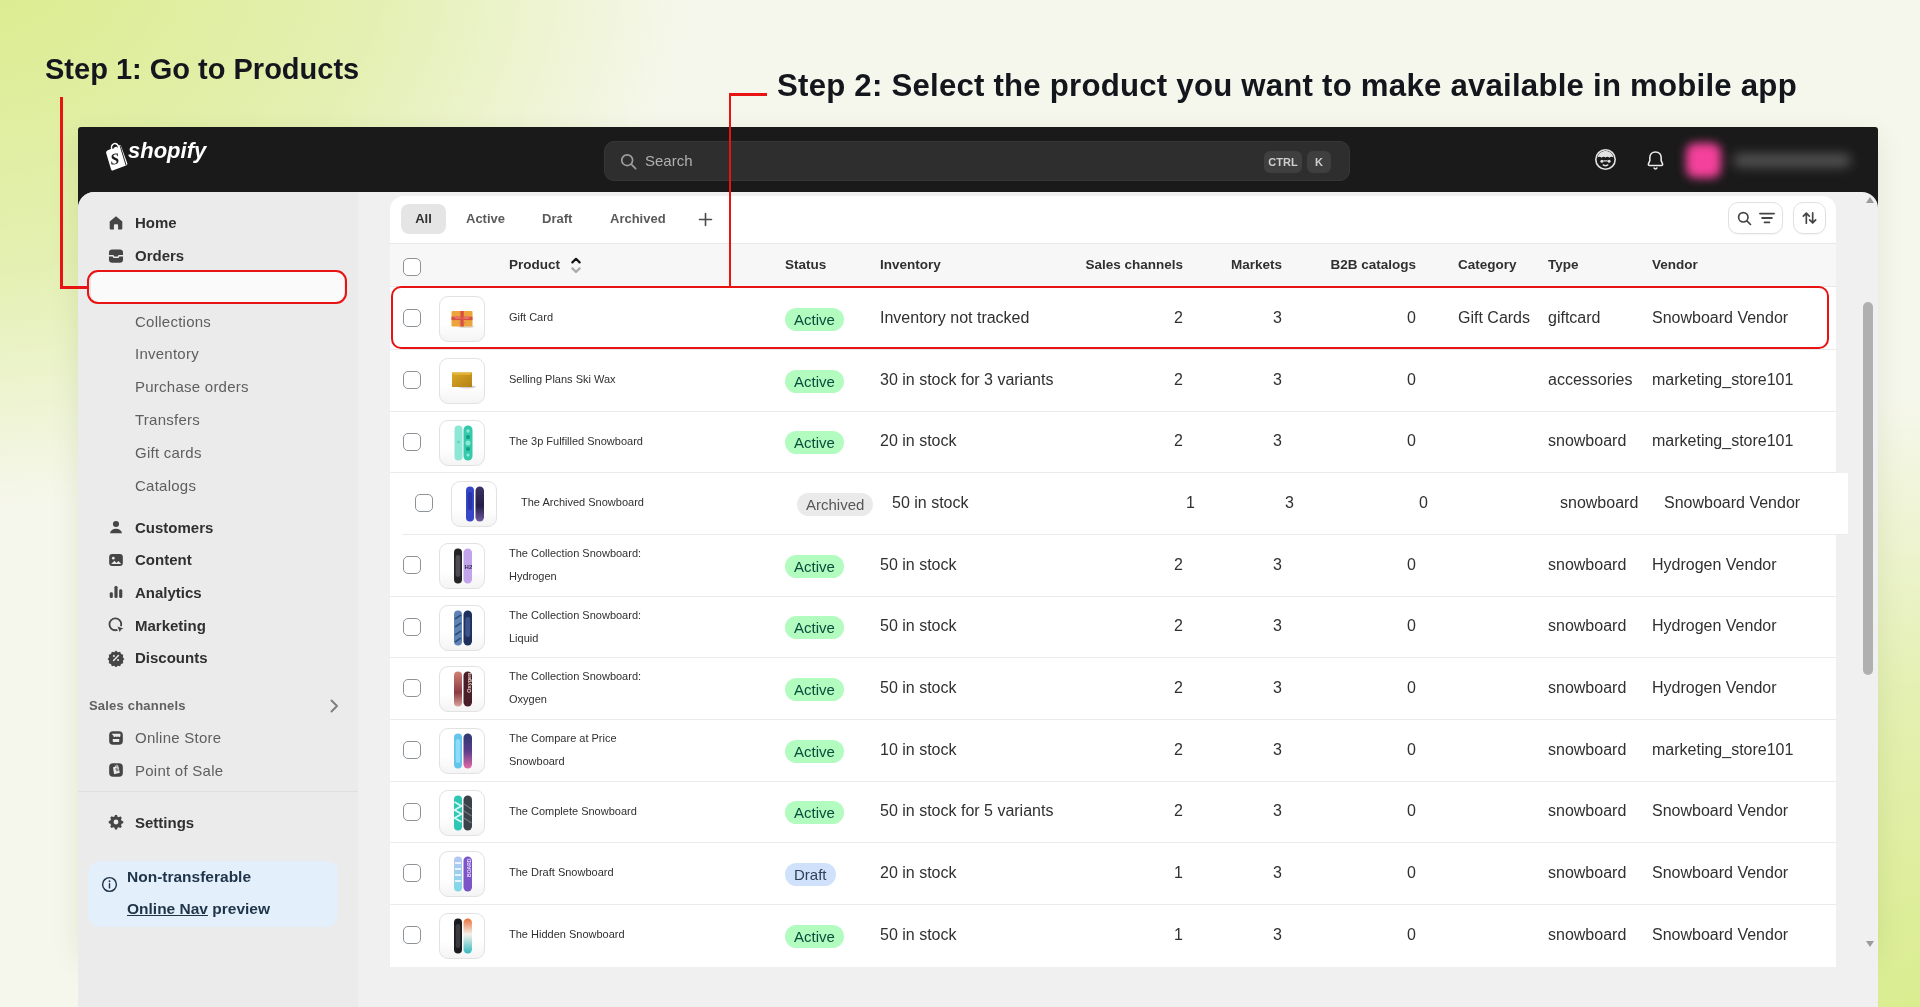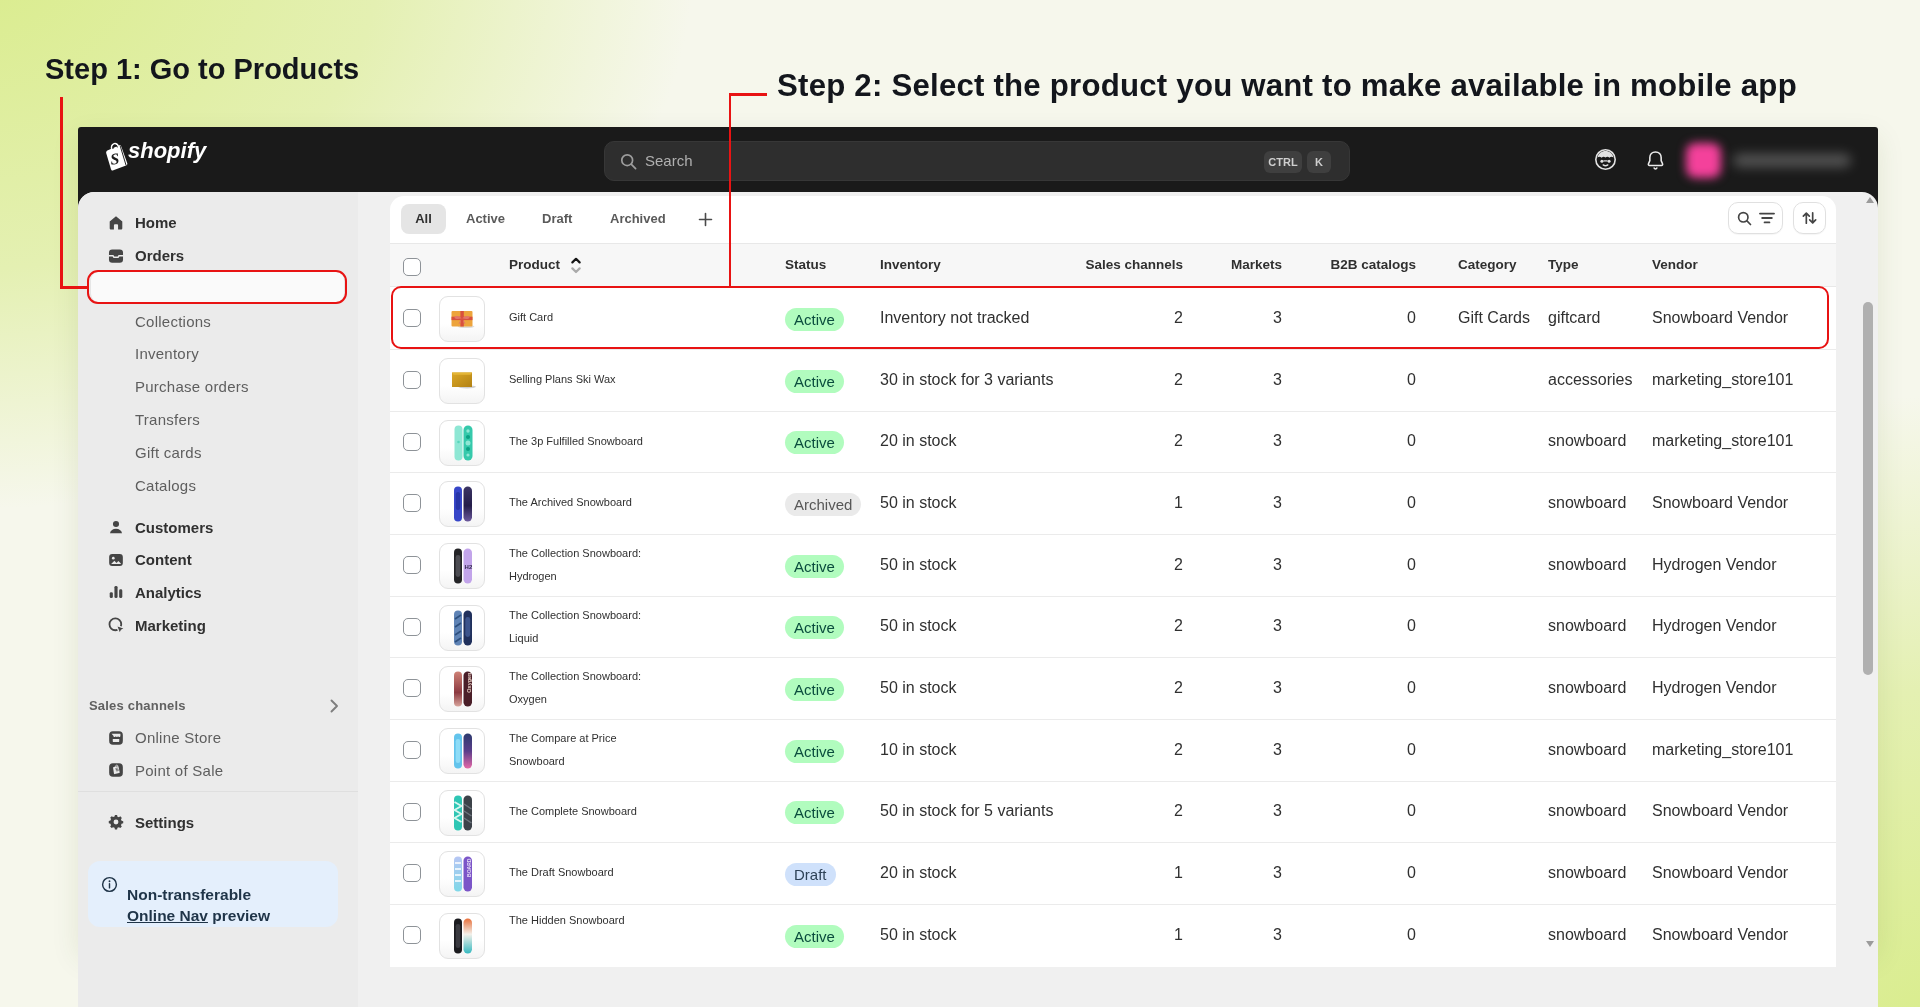--- a/index.html
+++ b/index.html
@@ -205,20 +205,31 @@
         </div>
       <div class="nav" style="top:417px;">
           <span class="ic">
         <svg width="19" height="19" viewBox="0 0 20 20">
               <circle cx="8.8" cy="8.8" r="6.2" fill="none" stroke="#454545" stroke-width="1.9"></circle>
               <path d="M9.8 9.8 L19 13.1 L15.2 14.9 L13.4 18.7 Z" fill="#454545" stroke="#ebebeb" stroke-width="1.4"></path>
             </svg>
         </span>
           <span class="tx">Marketing</span>
         </div>
+      <div class="nav" style="top:449.5px;">
+          <span class="ic">
+        <svg width="18" height="18" viewBox="0 0 20 20" fill="#454545">
+              <path d="M10 1.8 l2 1.7 2.6-.4 1 2.4 2.4 1-.4 2.6 1.7 2-1.7 2 .4 2.6-2.4 1-1 2.4-2.6-.4-2 1.7-2-1.7-2.6.4-1-2.4-2.4-1 .4-2.6-1.7-2 1.7-2-.4-2.6 2.4-1 1-2.4 2.6.4 z"></path>
+              <path d="M7.3 12.7 L12.7 7.3" stroke="#ebebeb" stroke-width="1.6" stroke-linecap="round"></path>
+              <circle cx="7.7" cy="7.7" r="1.15" fill="#ebebeb"></circle>
+              <circle cx="12.3" cy="12.3" r="1.15" fill="#ebebeb"></circle>
+            </svg>
+        </span>
+          <span class="tx">Discounts</span>
+        </div>
       <div class="schead" style="top:506px;">Sales channels</div>
       <svg style="position:absolute; left:252px; top:507px;" width="9" height="14" viewBox="0 0 9 14" fill="none" stroke="#7e7e7e" stroke-width="1.9" stroke-linecap="round" stroke-linejoin="round">
           <path d="M1.5 1.5 L7 7 L1.5 12.5"></path>
         </svg>
       <div class="nav sub" style="top:529.5px;">
           <span class="ic">
         <svg width="18" height="18" viewBox="0 0 20 20" fill="#454545">
               <rect x="2.4" y="2.4" width="15.2" height="15.2" rx="4.2"></rect>
               <path fill="#ebebeb" d="M5.1 5.4 h9.8 v2.1 c0 .9 -.55 1.5 -1.35 1.5 c-.6 0 -1.1 -.35 -1.25 -.9 c-.15 .55 -.65 .9 -1.3 .9 c-.6 0 -1.1 -.35 -1.25 -.9 c-.15 .55 -.65 .9 -1.3 .9 c-.8 0 -1.35 -.6 -1.35 -1.5 z"></path>
               <path fill="#ebebeb" d="M6.4 11 h7.2 v2.6 c0 .6 -.35 .95 -.95 .95 h-5.3 c-.6 0 -.95 -.35 -.95 -.95 z"></path>
@@ -246,21 +257,21 @@
             </svg>
         </span>
           <span class="tx">Settings</span>
         </div>
       <div class="infobox">
         <svg style="position:absolute; left:13px; top:15px;" width="17" height="17" viewBox="0 0 18 18" fill="none" stroke="#1f3448" stroke-width="1.5">
             <circle cx="9" cy="9" r="7.3"></circle>
             <path d="M9 8.2 V12.6" stroke-linecap="round"></path>
             <circle cx="9" cy="5.6" r="1" fill="#1f3448" stroke="none"></circle>
           </svg>
-        <div style="position:absolute; left:39px; top:23px; line-height:21px;">Non-transferable<br><span style="text-decoration:underline;">Online Nav</span> preview</div>
+        <div style="position:absolute; left:39px; top:0; line-height:32px;">Non-transferable<br><span style="text-decoration:underline;">Online Nav</span> preview</div>
       </div>
     </div>
     <div id="card">
       <div class="tab" id="tab-all">All</div>
       <div class="tab" style="left:76px;">Active</div>
       <div class="tab" style="left:152px;">Draft</div>
       <div class="tab" style="left:220px;">Archived</div>
       <svg style="position:absolute; left:308px; top:16px;" width="15" height="15" viewBox="0 0 15 15" stroke="#4a4a4a" stroke-width="1.6" stroke-linecap="round">
           <path d="M7.5 1.5 V13.5 M1.5 7.5 H13.5"></path>
         </svg>
@@ -361,21 +372,21 @@
         <div class="title" style="top:18px;">The 3p Fulfilled Snowboard</div>
         <div class="badge" style="top:19.5px;">Active</div>
         <div class="cell" style="left:490px; top:20.5px;">20 in stock</div>
         <div class="cell num" style="right:653px; top:20.5px;">2</div>
         <div class="cell num" style="right:554px; top:20.5px;">3</div>
         <div class="cell num" style="right:420px; top:20.5px;">0</div>
         <div class="cell" style="left:1158px; top:20.5px;">snowboard</div>
         <div class="cell" style="left:1262px; top:20.5px;">marketing_store101</div>
       </div>
 
-      <div class="row" style="top:277px; height:62px;">
+      <div class="row" style="top:277px; height:62px;margin-left:12px;">
         <div class="cb" style="top:21px;"></div>
         <div class="thumb" style="top:8px;">
             <svg width="42" height="42" viewBox="0 0 42 42">
           <defs>
                 <linearGradient id="arcg" x1="0" y1="0" x2="0" y2="1">
                   <stop offset="0" stop-color="#3b3464"></stop>
                   <stop offset=".55" stop-color="#241d49"></stop>
                   <stop offset="1" stop-color="#6d5a9e"></stop>
                 </linearGradient>
               </defs>
@@ -541,21 +552,21 @@
                   <stop offset="0" stop-color="#e8703b"></stop>
                   <stop offset=".45" stop-color="#f3f0ea"></stop>
                   <stop offset="1" stop-color="#35b9c0"></stop>
                 </linearGradient>
               </defs>
           <rect x="13" y="3.5" width="8" height="35" rx="4" fill="#1b1b1f"></rect>
           <rect x="14.7" y="9" width="4.6" height="24" rx="2.3" fill="#3a3a40"></rect>
           <rect x="22.5" y="3.5" width="8.5" height="35" rx="4.2" fill="url(#hdg)"></rect>
         </svg>
           </div>
-        <div class="title" style="top:4px;">The Hidden Snowboard</div>
+        <div class="title" style="top:18px;">The Hidden Snowboard</div>
         <div class="badge" style="top:19.5px;">Active</div>
         <div class="cell" style="left:490px; top:20.5px;">50 in stock</div>
         <div class="cell num" style="right:653px; top:20.5px;">1</div>
         <div class="cell num" style="right:554px; top:20.5px;">3</div>
         <div class="cell num" style="right:420px; top:20.5px;">0</div>
         <div class="cell" style="left:1158px; top:20.5px;">snowboard</div>
         <div class="cell" style="left:1262px; top:20.5px;">Snowboard Vendor</div>
       </div>
     </div>
     <div id="sthumb"></div>

